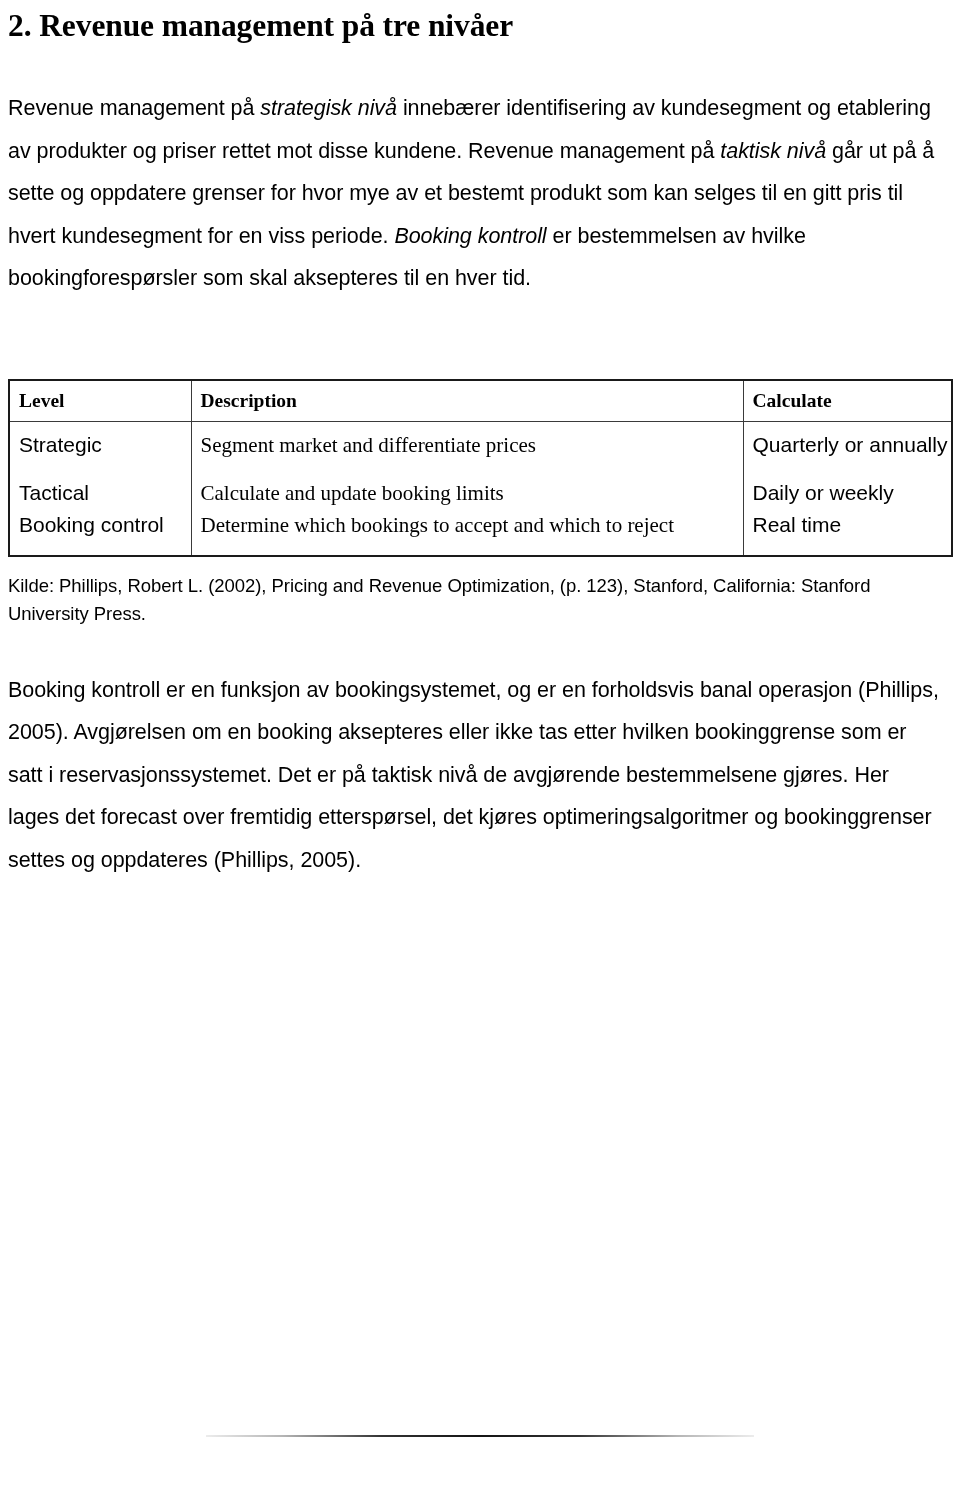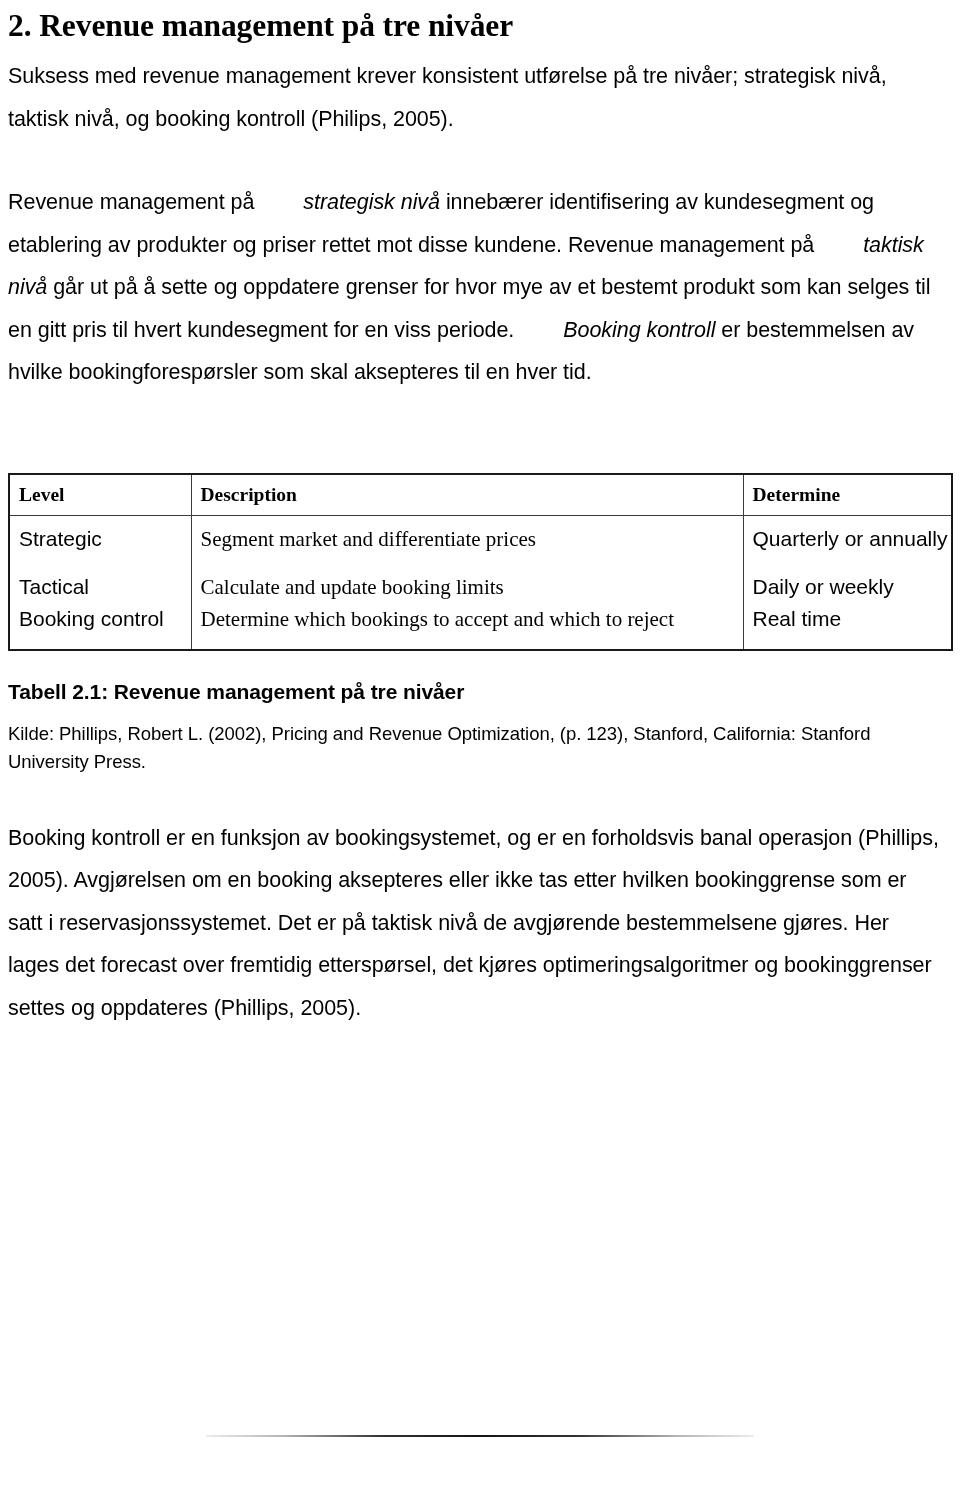--- a/index.html
+++ b/index.html
@@ -42,21 +42,20 @@
   .para {
     font-size: 21.5px;
     line-height: 42.5px;
     margin: 0;
     text-align: left;
     color: #000;
     letter-spacing: -0.05px;
   }
   .para em {
     font-style: italic;
-    margin-left: 43px;
   }
 
   .intro-para {
     padding-top: 9px;
   }
 
   .body-para {
     padding-top: 41px;
   }
 
@@ -177,38 +176,37 @@
     color: #1a1a1a;
   }
 </style>
 </head>
 <body>
 
 <div class="page">
 
   <h1 class="doc-heading">2. Revenue management på tre nivåer</h1>
 
-  <p class="para intro-para">Suksess med revenue management krever konsistent utførelse på tre nivåer; strategisk nivå, taktisk nivå, og booking kontroll (Philips, 2005).</p>
 
   <p class="para body-para">
     <span>Revenue management på </span><em>strategisk nivå</em><span> innebærer identifisering av kundesegment og etablering av produkter og priser rettet mot disse kundene. Revenue management på </span><em>taktisk nivå</em><span> går ut på å sette og oppdatere grenser for hvor mye av et bestemt produkt som kan selges til en gitt pris til hvert kundesegment for en viss periode. </span><em>Booking kontroll</em><span> er bestemmelsen av hvilke bookingforespørsler som skal aksepteres til en hver tid.</span>
   </p>
 
   <div class="table-wrap">
     <table class="rm-table">
       <colgroup>
         <col class="col-level">
         <col class="col-desc">
         <col class="col-freq">
       </colgroup>
       <thead>
         <tr class="head-row">
           <th class="cell-level">Level</th>
           <th class="cell-desc">Description</th>
-          <th class="cell-freq">Determine</th>
+          <th class="cell-freq">Calculate</th>
         </tr>
       </thead>
       <tbody>
         <tr class="body-row">
           <td class="cell-level">
             <span class="cell-line spaced">Strategic</span>
             <span class="cell-line">Tactical</span>
             <span class="cell-line">Booking control</span>
           </td>
           <td class="cell-desc">
@@ -219,21 +217,20 @@
           <td class="cell-freq">
             <span class="cell-line spaced">Quarterly or annually</span>
             <span class="cell-line">Daily or weekly</span>
             <span class="cell-line">Real time</span>
           </td>
         </tr>
       </tbody>
     </table>
   </div>
 
-  <p class="table-caption">Tabell 2.1: Revenue management på tre nivåer</p>
 
   <p class="table-source">Kilde: Phillips, Robert L. (2002), Pricing and Revenue Optimization, (p. 123), Stanford, California: Stanford University Press.</p>
 
   <p class="para body-para">Booking kontroll er en funksjon av bookingsystemet, og er en forholdsvis banal operasjon (Phillips, 2005). Avgjørelsen om en booking aksepteres eller ikke tas etter hvilken bookinggrense som er satt i reservasjonssystemet. Det er på taktisk nivå de avgjørende bestemmelsene gjøres. Her lages det forecast over fremtidig etterspørsel, det kjøres optimeringsalgoritmer og bookinggrenser settes og oppdateres (Phillips, 2005).</p>
 
 </div>
 
 <div class="footer">
   <div class="footer-rule"></div>
 </div>

